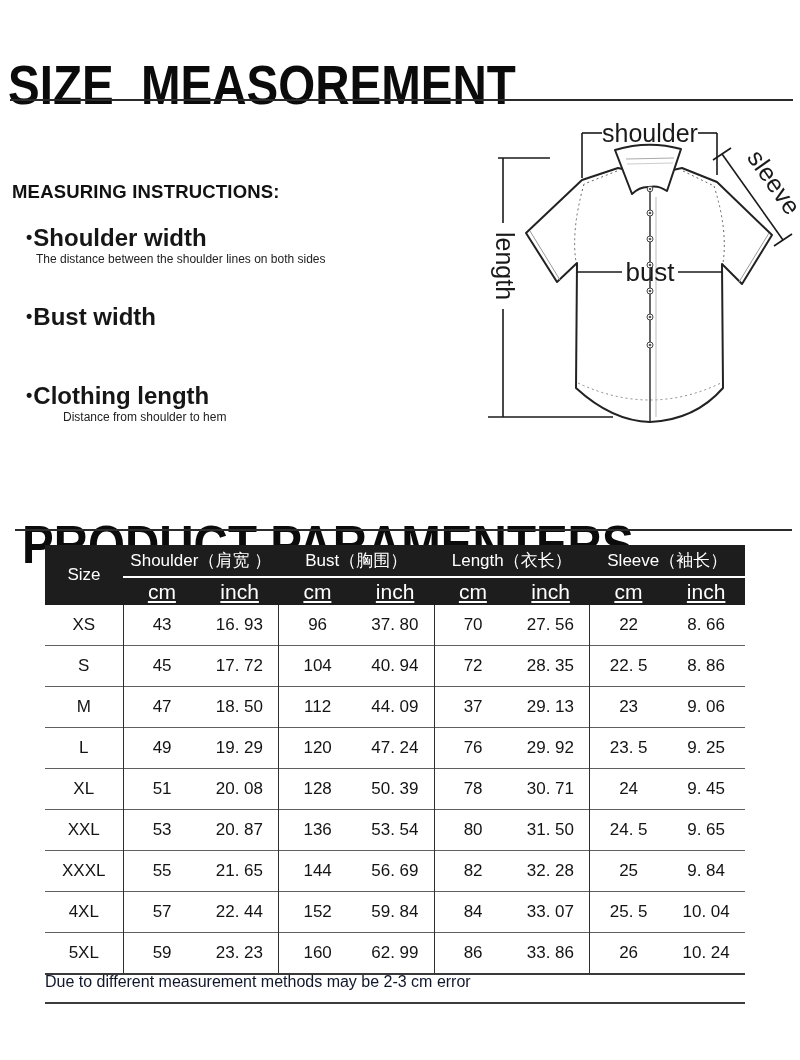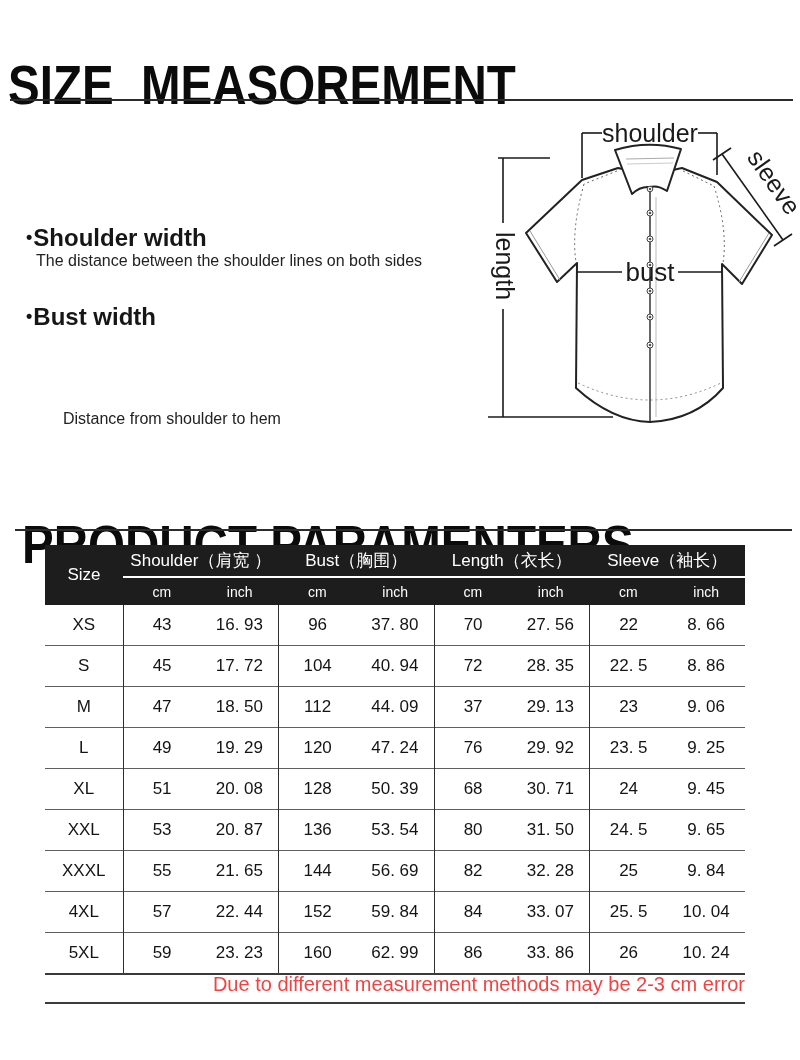--- a/index.html
+++ b/index.html
@@ -12,21 +12,21 @@
               transform:scale(0.88,1.04);transform-origin:left top;}
   .page-subtitle{position:absolute;left:10px;top:76px;font-family:"Liberation Serif",serif;
                  font-size:17px;color:#111;}
   .rule{position:absolute;background:#2b2b2b;}
   .rule-top{left:10px;top:99px;width:783px;height:2px;}
 
   
   .mi-heading{position:absolute;left:12px;top:166px;font-size:18.5px;font-weight:bold;
               letter-spacing:.2px;color:#111;}
   .mi-term{position:absolute;font-size:24px;color:#161616;white-space:nowrap;font-weight:bold;}
-  .mi-desc{position:absolute;font-size:16px;color:#222;white-space:nowrap;}
+  .mi-desc{position:absolute;font-size:12px;color:#222;white-space:nowrap;}
   .t1{left:26px;top:224px;} .d1{left:36px;top:252px;}
   .t2{left:26px;top:303px;} .d2{left:36px;top:331px;}
   .t3{left:26px;top:382px;} .d3{left:36px;top:410px;margin-left:27px;}
   .mi-term .bullet{font-size:18px;vertical-align:3px;margin-right:1px;}
 
   
   .shirt-svg{position:absolute;left:460px;top:105px;width:340px;height:340px;}
   .shirt-svg text{font-family:"Liberation Sans",sans-serif;fill:#1a1a1a;}
 
   
@@ -34,47 +34,49 @@
                  white-space:nowrap;color:#0b0b0b;transform:scale(0.88,1.0);
                  transform-origin:left top;}
   .rule-product{left:15px;top:529px;width:777px;height:2px;}
 
   table.size-table{position:absolute;left:45px;top:545px;width:700px;border-collapse:collapse;
                    table-layout:fixed;font-size:17px;}
   table.size-table col.c-size{width:78px;}
   table.size-table col.c-val{width:77.75px;}
   thead th{background:#1d1d1d;color:#fff;font-weight:normal;text-align:center;padding:0;}
   thead tr.gr-row th{height:31px;font-size:17px;}
-  thead tr.unit-row th{height:27px;font-size:14px;}
+  thead tr.unit-row th{height:27px;font-size:21px;text-decoration:underline;}
   thead th.th-size{font-size:18px;}
   thead tr.gr-row th.group{border-bottom:2px solid #fff;}
   tbody th,tbody td{height:40px;text-align:center;font-weight:normal;color:#141414;
                     border-top:1.5px solid #606060;padding:0;}
   tbody tr:first-child th,tbody tr:first-child td{border-top:none;}
   tbody tr:last-child th,tbody tr:last-child td{border-bottom:2px solid #3a3a3a;}
   tbody .gstart{border-left:1.5px solid #2e2e2e;}
 
-  .footnote{position:absolute;left:45px;top:973px;width:700px;text-align:right;
-            font-size:20px;color:#ef4444;}
+  .footnote{position:absolute;left:45px;top:973px;width:700px;text-align:left;
+            font-size:16px;color:#0f172a;}
   .rule-footer{left:45px;top:1002px;width:700px;height:2px;background:#3c3c3c;}
 </style>
 </head>
 <body>
 
 <div class="canvas">
 
   <h1 class="page-title">SIZE MEASOREMENT</h1>
   <div class="rule rule-top"></div>
 
+  <h2 class="mi-heading">MEASURING INSTRUCTIONS:</h2>
 
   <div class="mi-term t1"><span class="bullet">•</span><span>Shoulder width</span></div>
   <div class="mi-desc d1">The distance between the shoulder lines on both sides</div>
 
   <div class="mi-term t2"><span class="bullet">•</span><span>Bust width</span></div>
 
+  <div class="mi-term t3"><span class="bullet">•</span><span>Clothing length</span></div>
   <div class="mi-desc d3">Distance from shoulder to hem</div>
 
   <svg class="shirt-svg" viewBox="0 0 340 340">
 
     <g>
       <path d="M 158,63 L 122,75 L 66,128 L 97,177 L 117,158 L 116,283 Q 152,316 190,317 Q 235,315 263,283 L 262,159 L 282,179 L 312,130 L 257,77 L 222,63 Q 190,71 158,63 Z" fill="#ffffff" stroke="#222" stroke-width="2" stroke-linejoin="round"></path>
       <path d="M 124,79 Q 111,125 116,157" fill="none" stroke="#666" stroke-width="1" stroke-dasharray="2,3"></path>
       <path d="M 254,81 Q 268,125 263,158" fill="none" stroke="#666" stroke-width="1" stroke-dasharray="2,3"></path>
       <path d="M 157,66 L 124,79" fill="none" stroke="#666" stroke-width="1" stroke-dasharray="2,3"></path>
       <path d="M 223,66 L 254,81" fill="none" stroke="#666" stroke-width="1" stroke-dasharray="2,3"></path>
@@ -230,21 +232,21 @@
         <td>29. 92</td>
         <td class="gstart">23. 5</td>
         <td>9. 25</td>
       </tr>
       <tr>
         <th>XL</th>
         <td class="gstart">51</td>
         <td>20. 08</td>
         <td class="gstart">128</td>
         <td>50. 39</td>
-        <td class="gstart">68</td>
+        <td class="gstart">78</td>
         <td>30. 71</td>
         <td class="gstart">24</td>
         <td>9. 45</td>
       </tr>
       <tr>
         <th>XXL</th>
         <td class="gstart">53</td>
         <td>20. 87</td>
         <td class="gstart">136</td>
         <td>53. 54</td>

